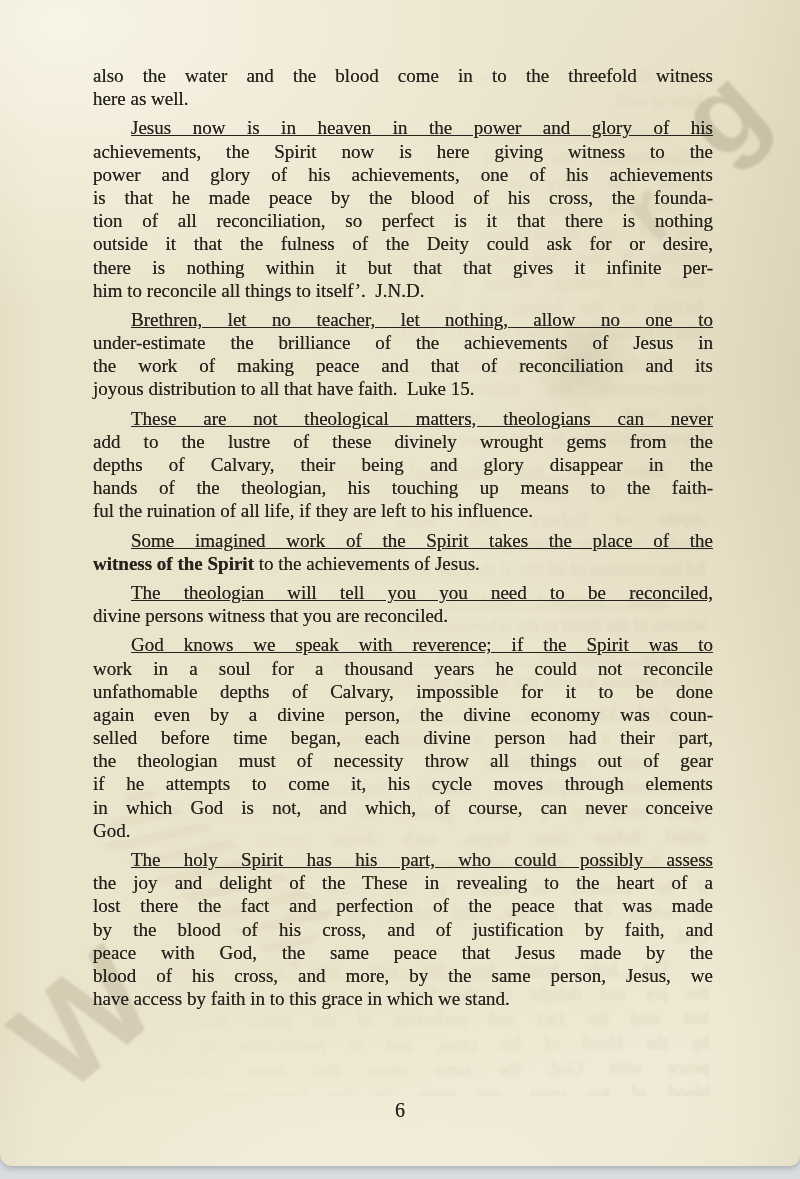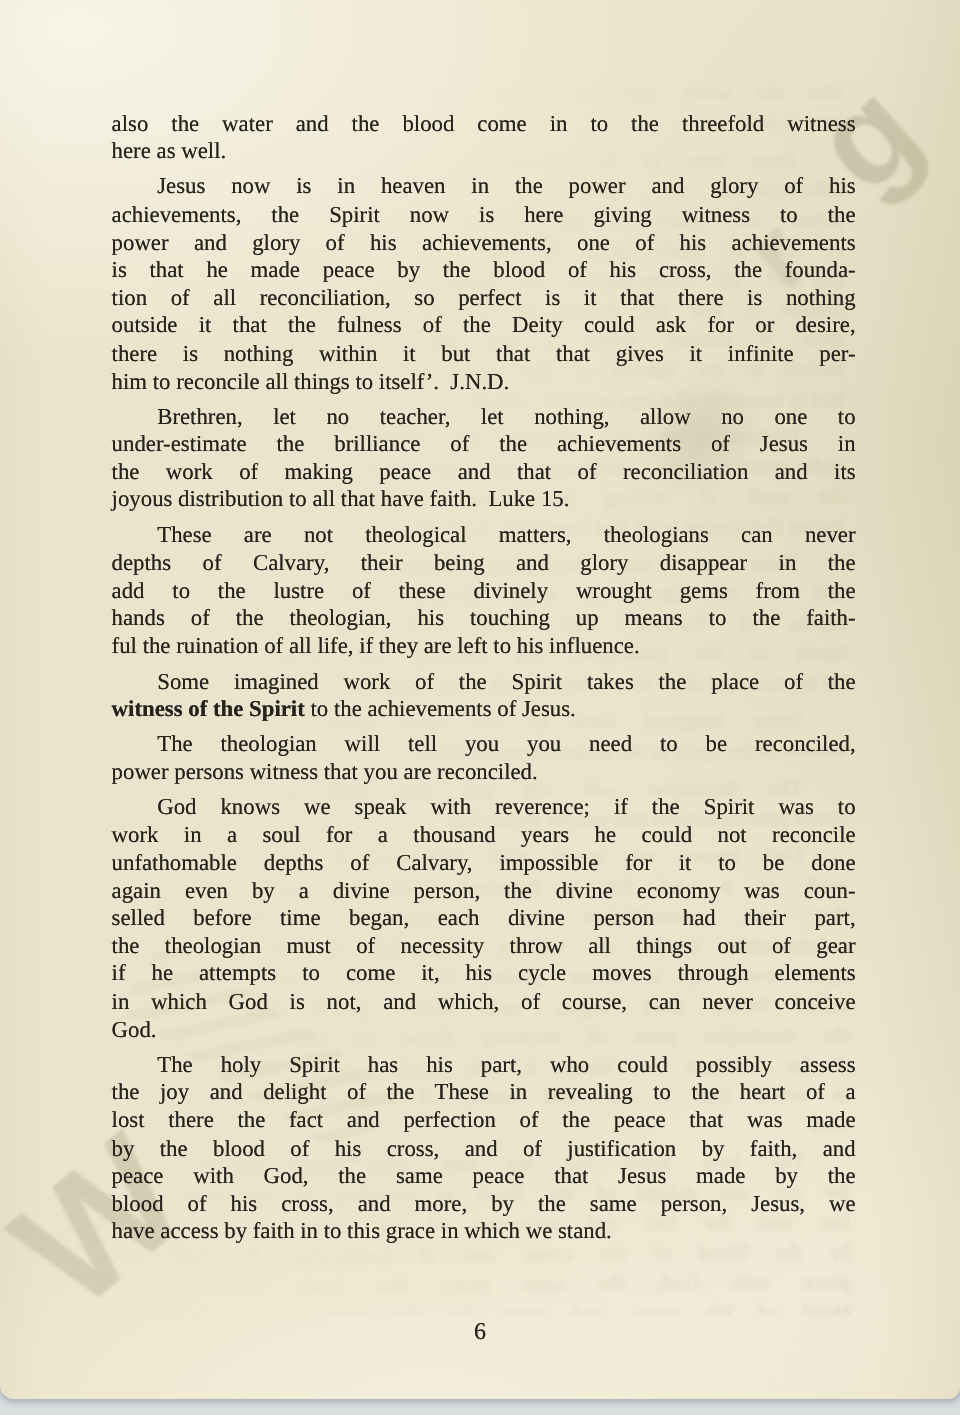--- a/index.html
+++ b/index.html
@@ -57,34 +57,34 @@
     transform:rotate(-40deg);filter:blur(2px);pointer-events:none;
   }
   .wm-band{
     position:absolute;left:180px;top:758px;width:72px;height:235px;
     transform:rotate(-57deg);
     background:repeating-linear-gradient(45deg, rgba(178,170,138,.17) 0 9px, rgba(178,170,138,0) 9px 22px);
     filter:blur(1.2px);opacity:.6;pointer-events:none;
   }
   
   .text-block{
-    position:absolute;left:93px;top:92px;width:620px;
+    position:absolute;left:93px;top:64px;width:620px;
     font:19px/23.2px "Liberation Serif", serif;
     color:#26221c;
     text-shadow:0 0 .5px rgba(38,34,28,.75);
   }
   .para + .para{margin-top:6px;}
   .line{
     text-align:justify;
     text-align-last:justify;
     white-space:nowrap;
     height:23.2px;
   }
   .line.last{text-align-last:left;font-family:Liberation Serif, serif;}
-  .line.indent{text-indent:38px;}
+  .line.indent{text-indent:38px;text-decoration:underline;}
   .b{font-weight:bold;margin-top:48px;}
   .ghost .line{height:25px;}
   
   .page-number{
     position:absolute;left:0;top:1098px;width:800px;
     text-align:center;
     font:20px/24px "Liberation Serif", serif;
     color:#26221c;
     text-shadow:0 0 .5px rgba(38,34,28,.75);
   }
@@ -178,32 +178,32 @@
         <div class="line last"><span>him to reconcile all things to itself’. J.N.D.</span></div>
       </div>
       <div class="para">
         <div class="line indent"><span>Brethren, let no teacher, let nothing, allow no one to</span></div>
         <div class="line"><span>under-estimate the brilliance of the achievements of Jesus in</span></div>
         <div class="line"><span>the work of making peace and that of reconciliation and its</span></div>
         <div class="line last"><span>joyous distribution to all that have faith. Luke 15.</span></div>
       </div>
       <div class="para">
         <div class="line indent"><span>These are not theological matters, theologians can never</span></div>
+        <div class="line"><span>add to the lustre of these divinely wrought gems from the</span></div>
         <div class="line"><span>depths of Calvary, their being and glory disappear in the</span></div>
-        <div class="line"><span>add to the lustre of these divinely wrought gems from the</span></div>
         <div class="line"><span>hands of the theologian, his touching up means to the faith-</span></div>
         <div class="line last"><span>ful the ruination of all life, if they are left to his influence.</span></div>
       </div>
       <div class="para">
         <div class="line indent"><span>Some imagined work of the Spirit takes the place of the</span></div>
         <div class="line last"><span class="b">witness of the Spirit</span><span> to the achievements of Jesus.</span></div>
       </div>
       <div class="para">
         <div class="line indent"><span>The theologian will tell you you need to be reconciled,</span></div>
-        <div class="line last"><span>power persons witness that you are reconciled.</span></div>
+        <div class="line last"><span>divine persons witness that you are reconciled.</span></div>
       </div>
       <div class="para">
         <div class="line indent"><span>God knows we speak with reverence; if the Spirit was to</span></div>
         <div class="line"><span>work in a soul for a thousand years he could not reconcile</span></div>
         <div class="line"><span>unfathomable depths of Calvary, impossible for it to be done</span></div>
         <div class="line"><span>again even by a divine person, the divine economy was coun-</span></div>
         <div class="line"><span>selled before time began, each divine person had their part,</span></div>
         <div class="line"><span>the theologian must of necessity throw all things out of gear</span></div>
         <div class="line"><span>if he attempts to come it, his cycle moves through elements</span></div>
         <div class="line"><span>in which God is not, and which, of course, can never conceive</span></div>

